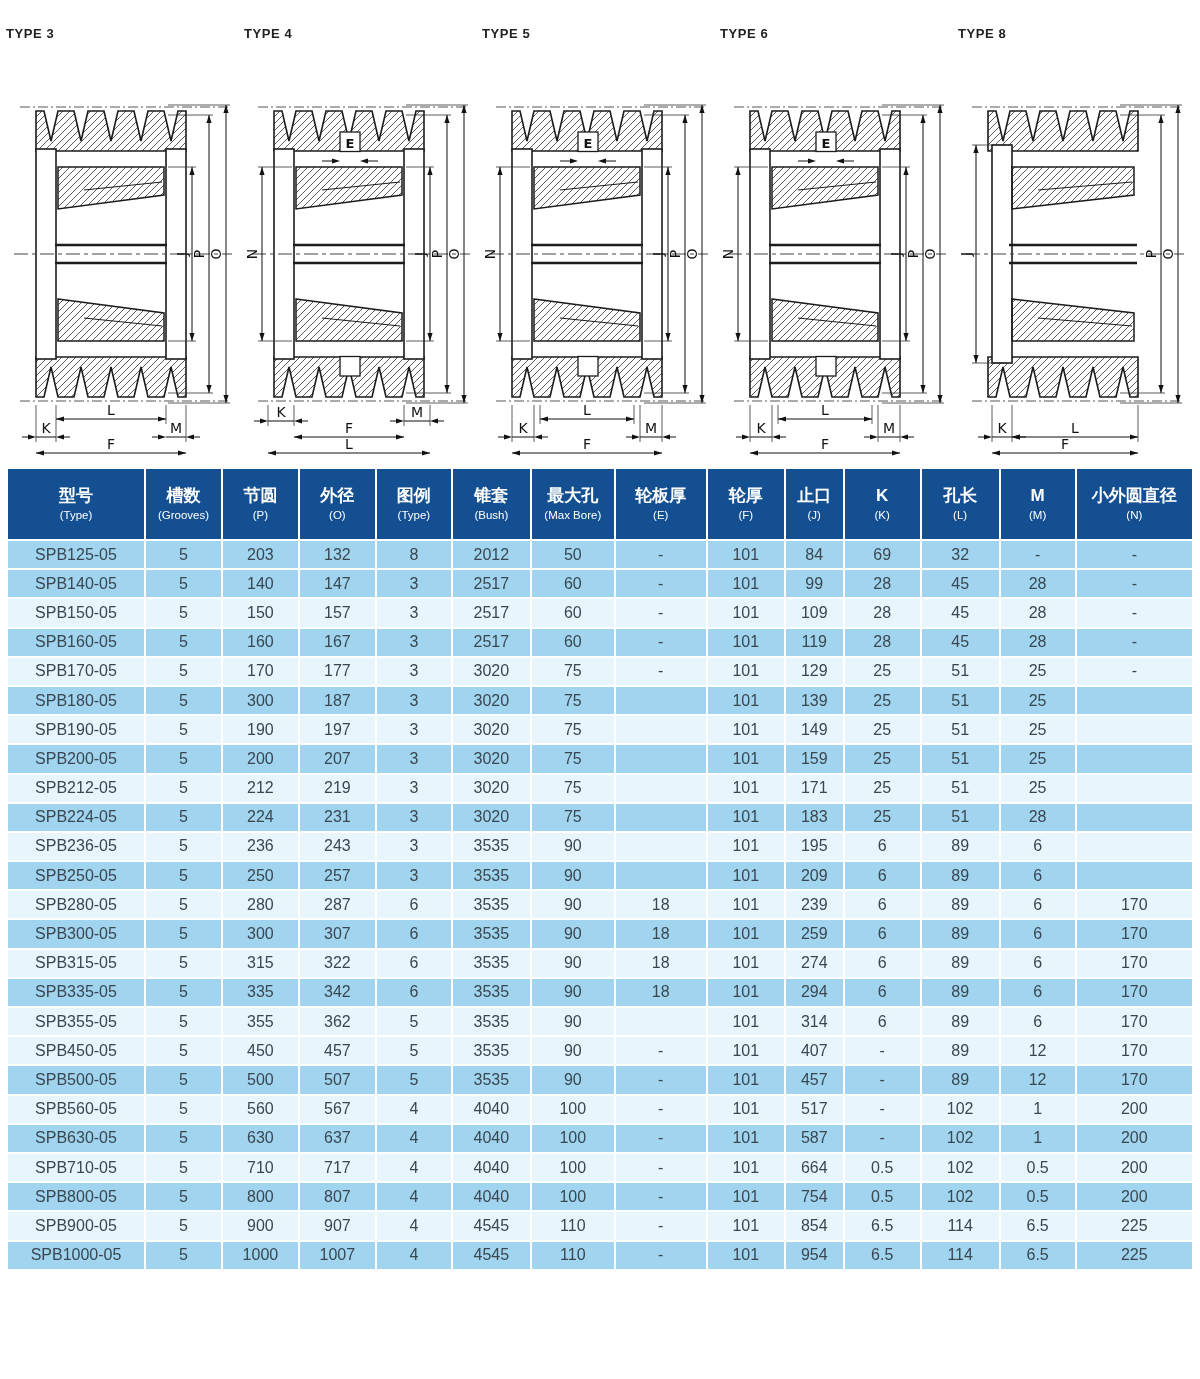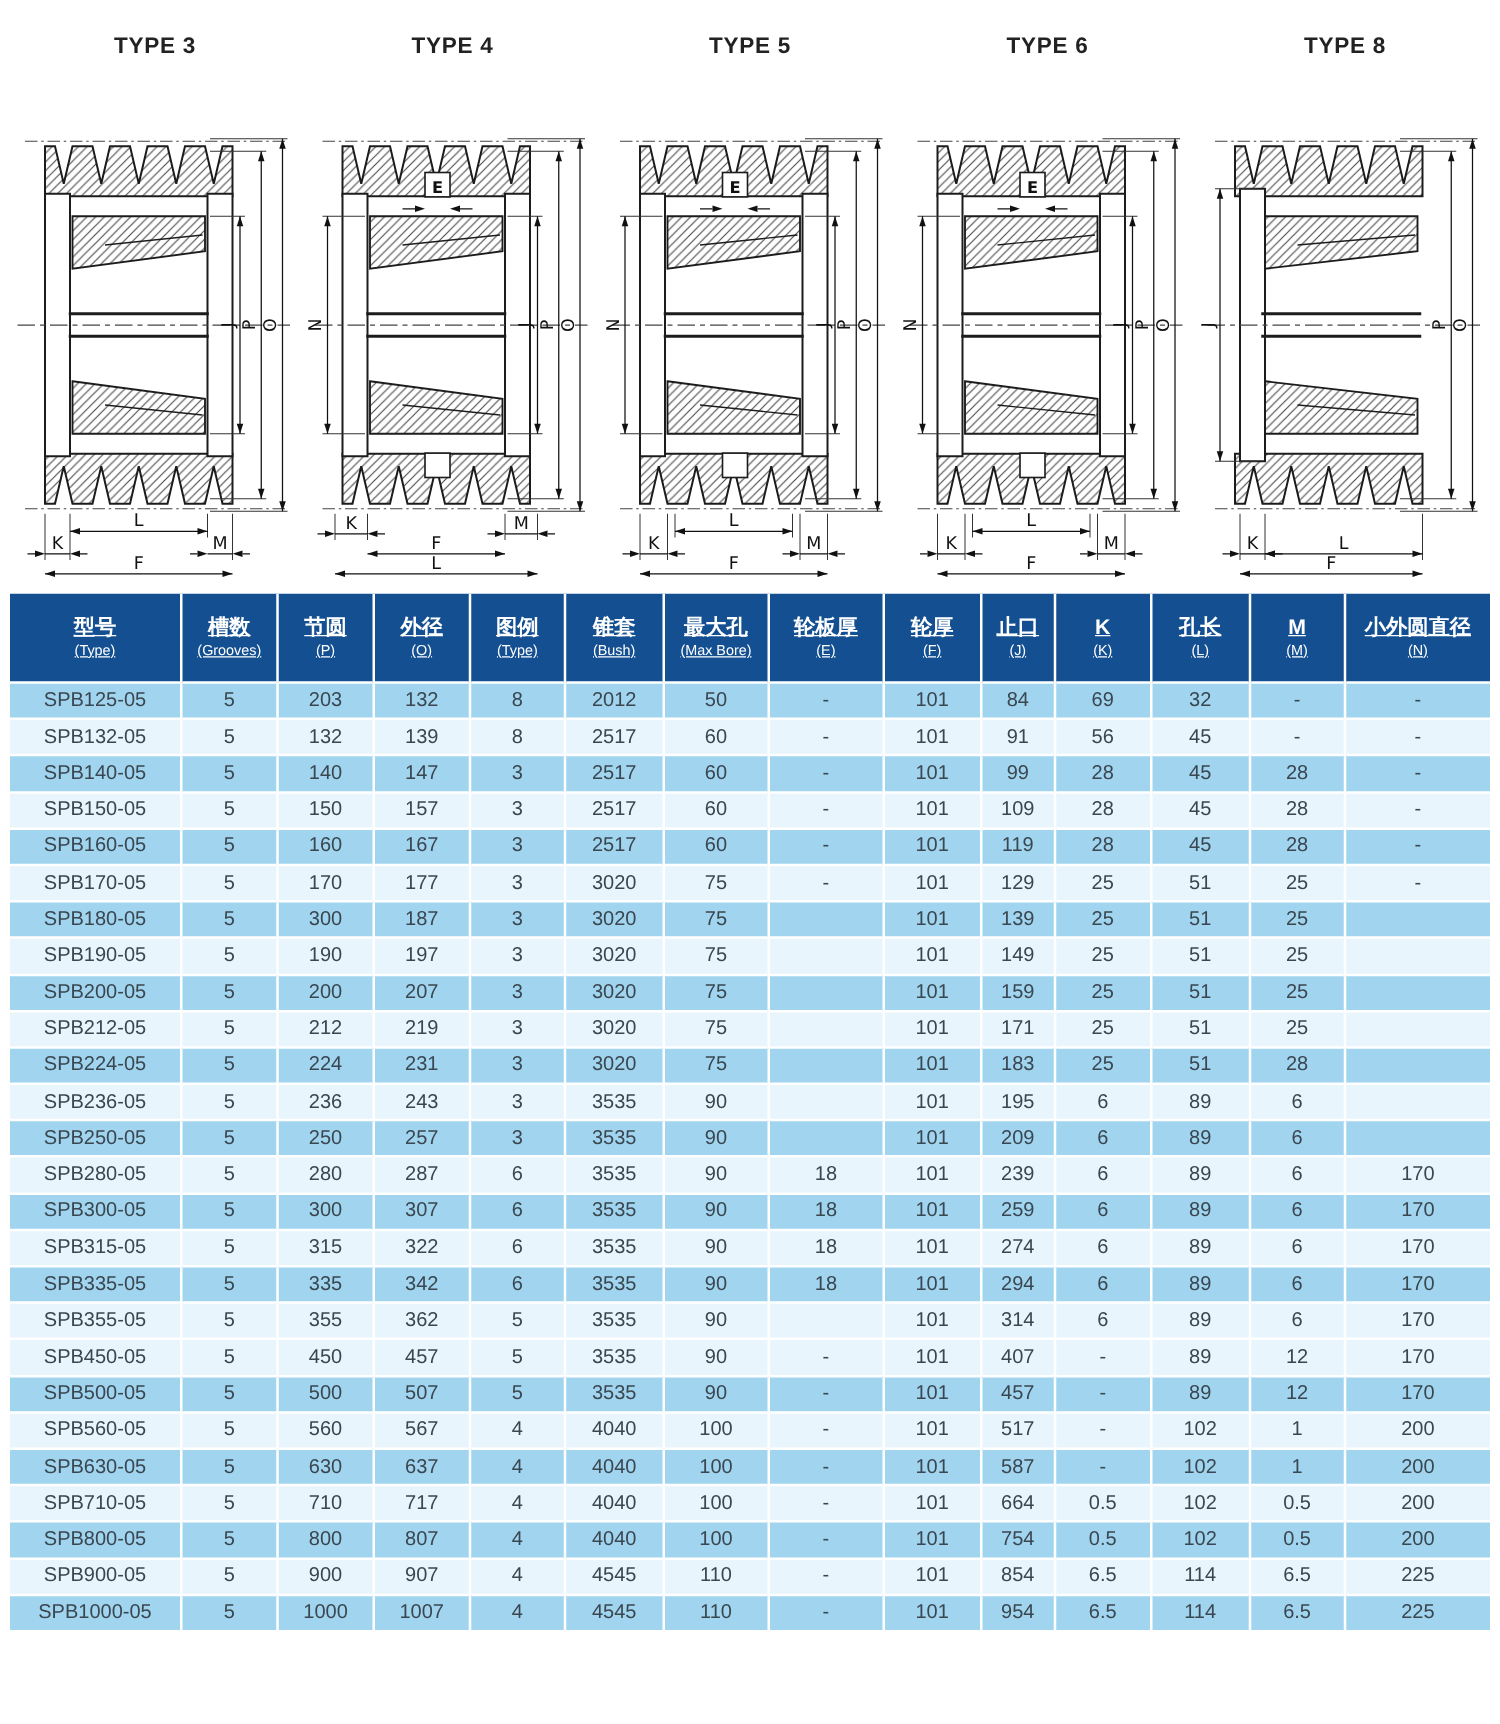--- a/index.html
+++ b/index.html
@@ -5,34 +5,34 @@
   html,body{margin:0;padding:0}
   body{
     width:1200px;height:1379px;background:#fff;overflow:hidden;
     font-family:"Liberation Sans","DejaVu Sans",sans-serif;
     -webkit-font-smoothing:antialiased;
   }
   
   .drawings-row{display:flex;justify-content:space-between;padding:12px 6px 0}
   figure.drawing{margin:0;width:236px}
   figure.drawing figcaption{
-    text-align:center;font-weight:bold;font-size:18px;color:#222;
+    text-align:left;font-weight:bold;font-size:13px;color:#222;
     letter-spacing:.6px;margin:14px 0 8px;
   }
   svg.dsvg{display:block;margin:0 auto}
   svg.dsvg text{font-family:"DejaVu Sans","Liberation Sans",sans-serif;fill:#111}
   svg.dsvg .dimtext{font-size:14px}
   svg.dsvg .etext{font-size:13px;font-weight:bold}
   
   .table-wrap{margin:6px 8px 0}
   table.spec{width:100%;border-collapse:collapse;table-layout:fixed}
   thead th{
     background:var(--header-bg,#145091);color:#fff;height:70px;
     vertical-align:middle;text-align:center;padding:0;
-    border-right:2.5px solid #fff;font-weight:normal;text-decoration:underline;
+    border-right:2.5px solid #fff;font-weight:normal;
   }
   thead th:last-child{border-right:none}
   thead .zh{font-size:17px;font-weight:bold;line-height:1.2}
   thead .en{font-size:11.5px;margin-top:2px;line-height:1.1}
   tbody td{
     height:27.2px;text-align:center;vertical-align:middle;
     font-size:16px;color:var(--cell-text,#3a4750);padding:0;line-height:1;
     border-right:2.5px solid #fff;border-top:2.5px solid #fff;
   }
   tbody td:last-child{border-right:none}
@@ -510,36 +510,20 @@
             <td>2012</td>
             <td>50</td>
             <td>-</td>
             <td>101</td>
             <td>84</td>
             <td>69</td>
             <td>32</td>
             <td>-</td>
             <td>-</td>
           </tr>
-          <tr class="b">
-            <td>SPB132-05</td>
-            <td>5</td>
-            <td>132</td>
-            <td>139</td>
-            <td>8</td>
-            <td>2517</td>
-            <td>60</td>
-            <td>-</td>
-            <td>101</td>
-            <td>91</td>
-            <td>56</td>
-            <td>45</td>
-            <td>-</td>
-            <td>-</td>
-          </tr>
           <tr class="a">
             <td>SPB140-05</td>
             <td>5</td>
             <td>140</td>
             <td>147</td>
             <td>3</td>
             <td>2517</td>
             <td>60</td>
             <td>-</td>
             <td>101</td>

